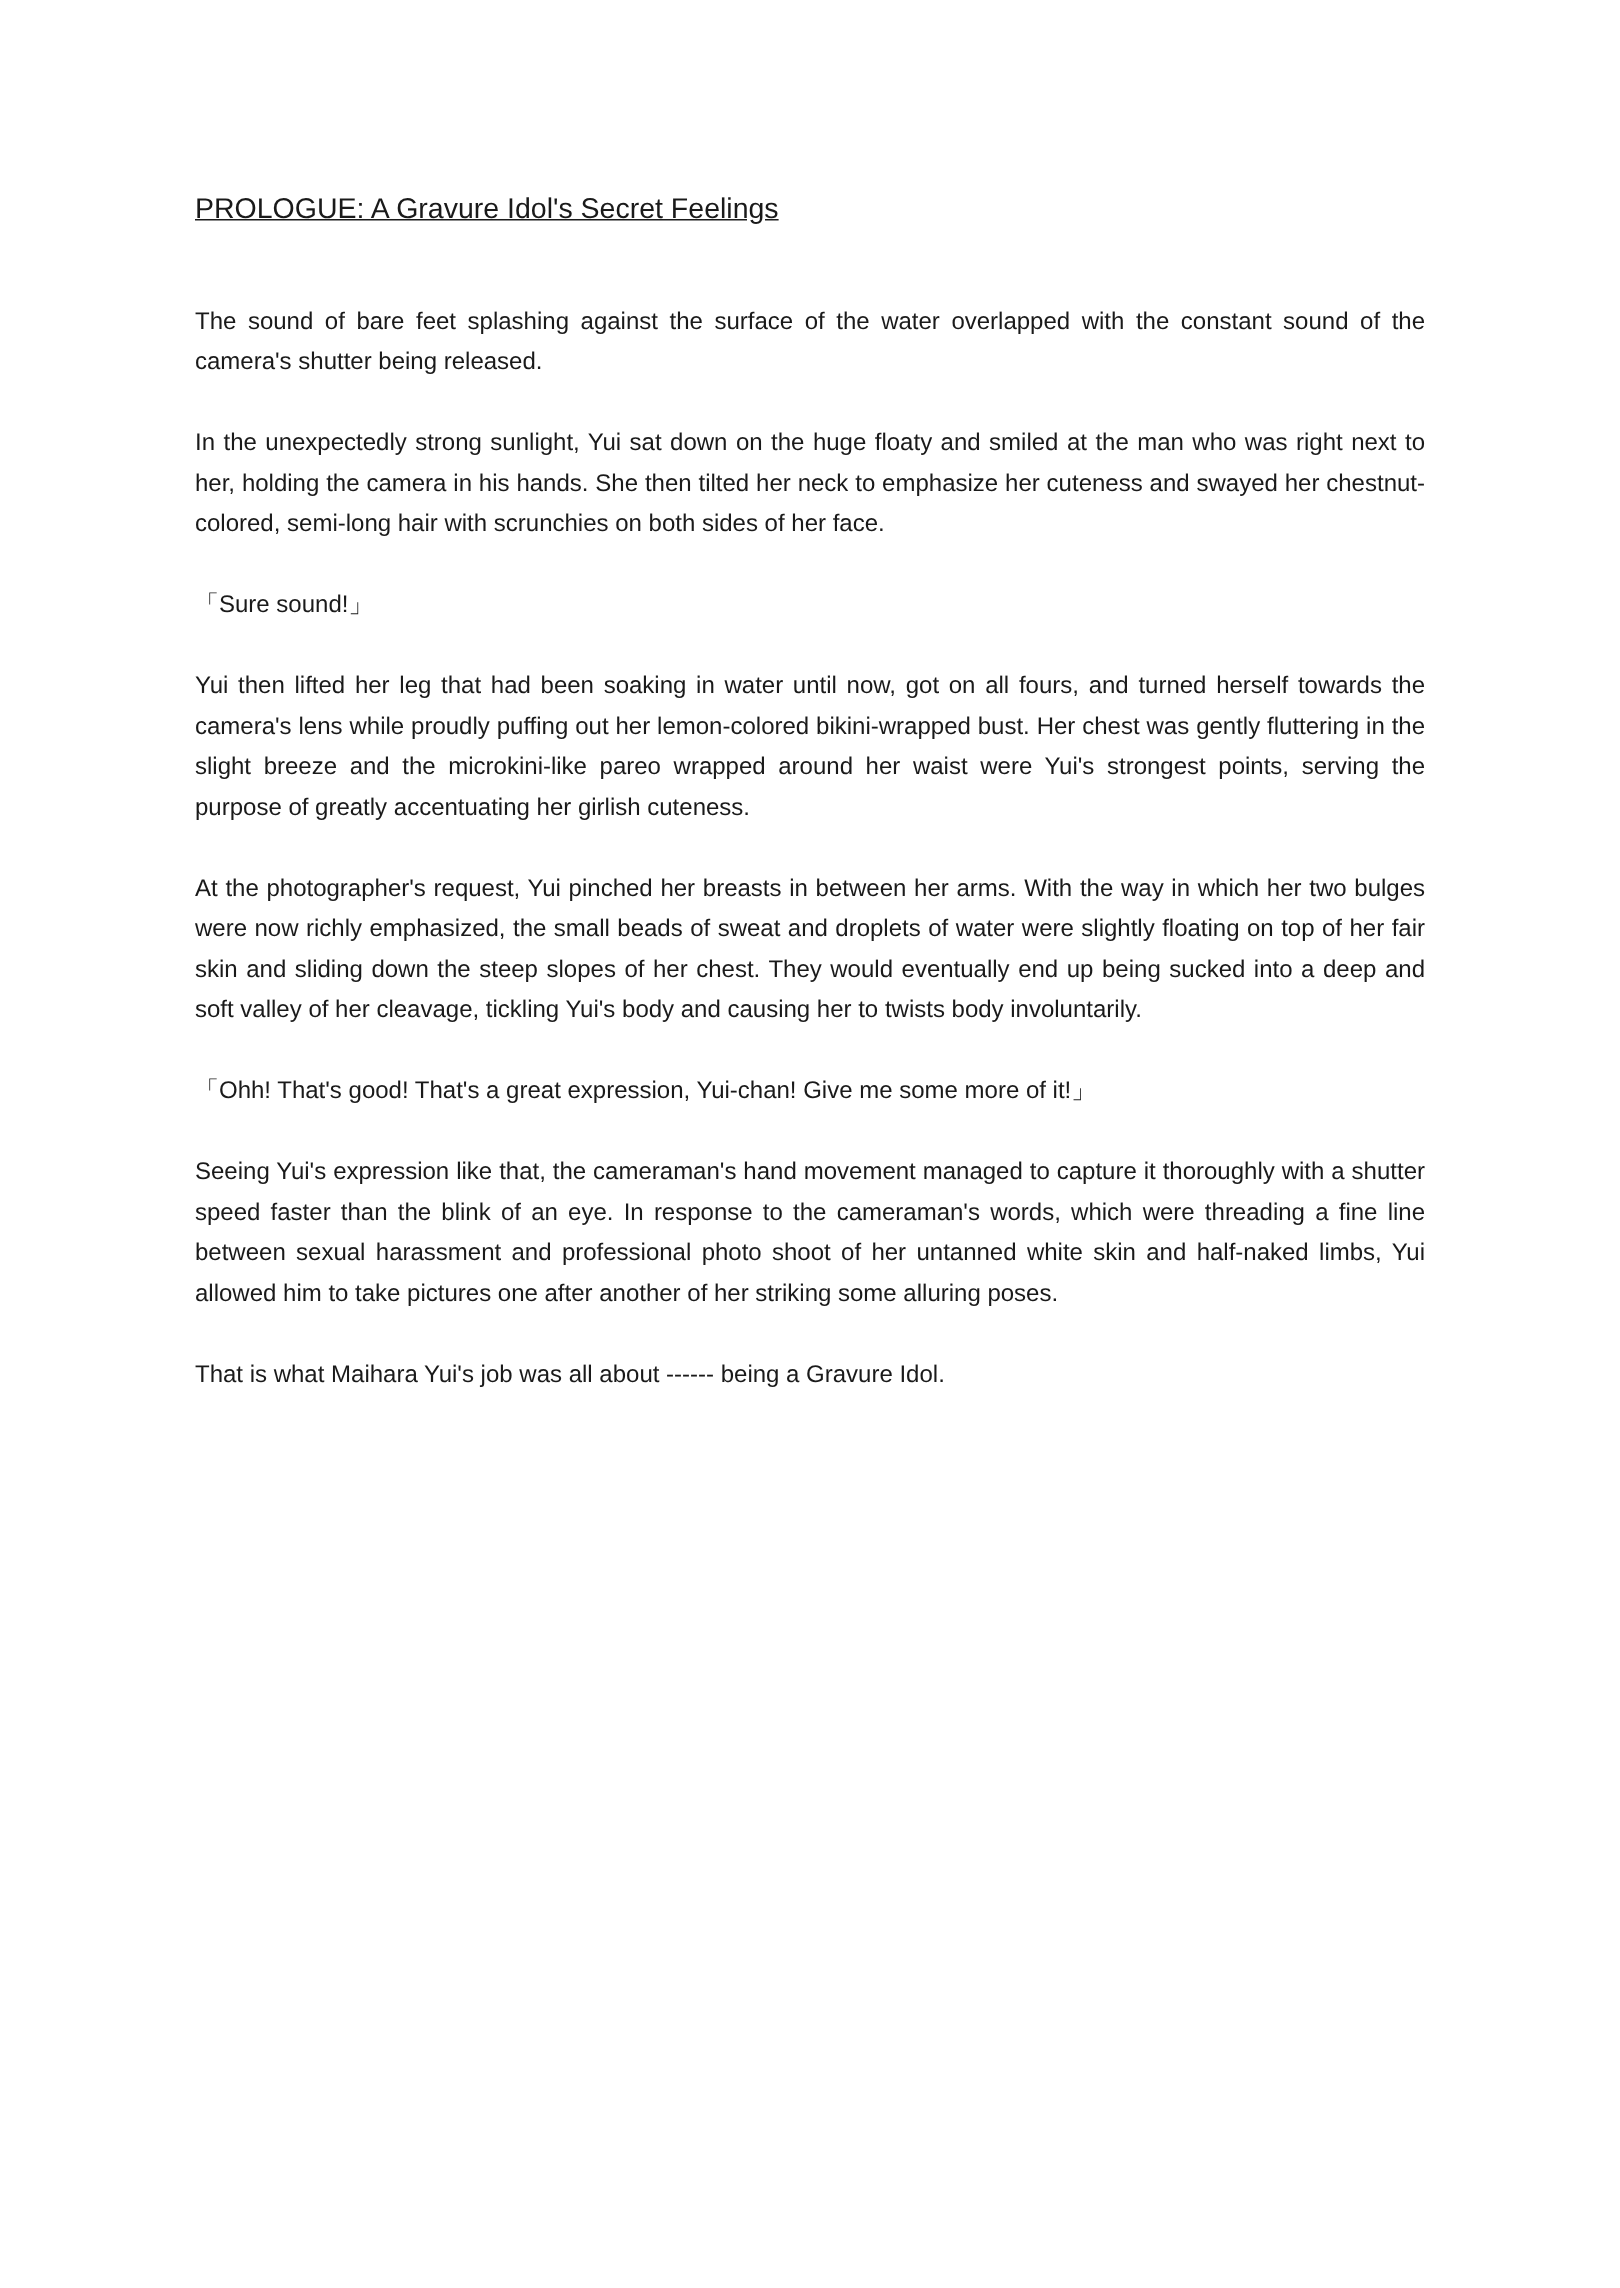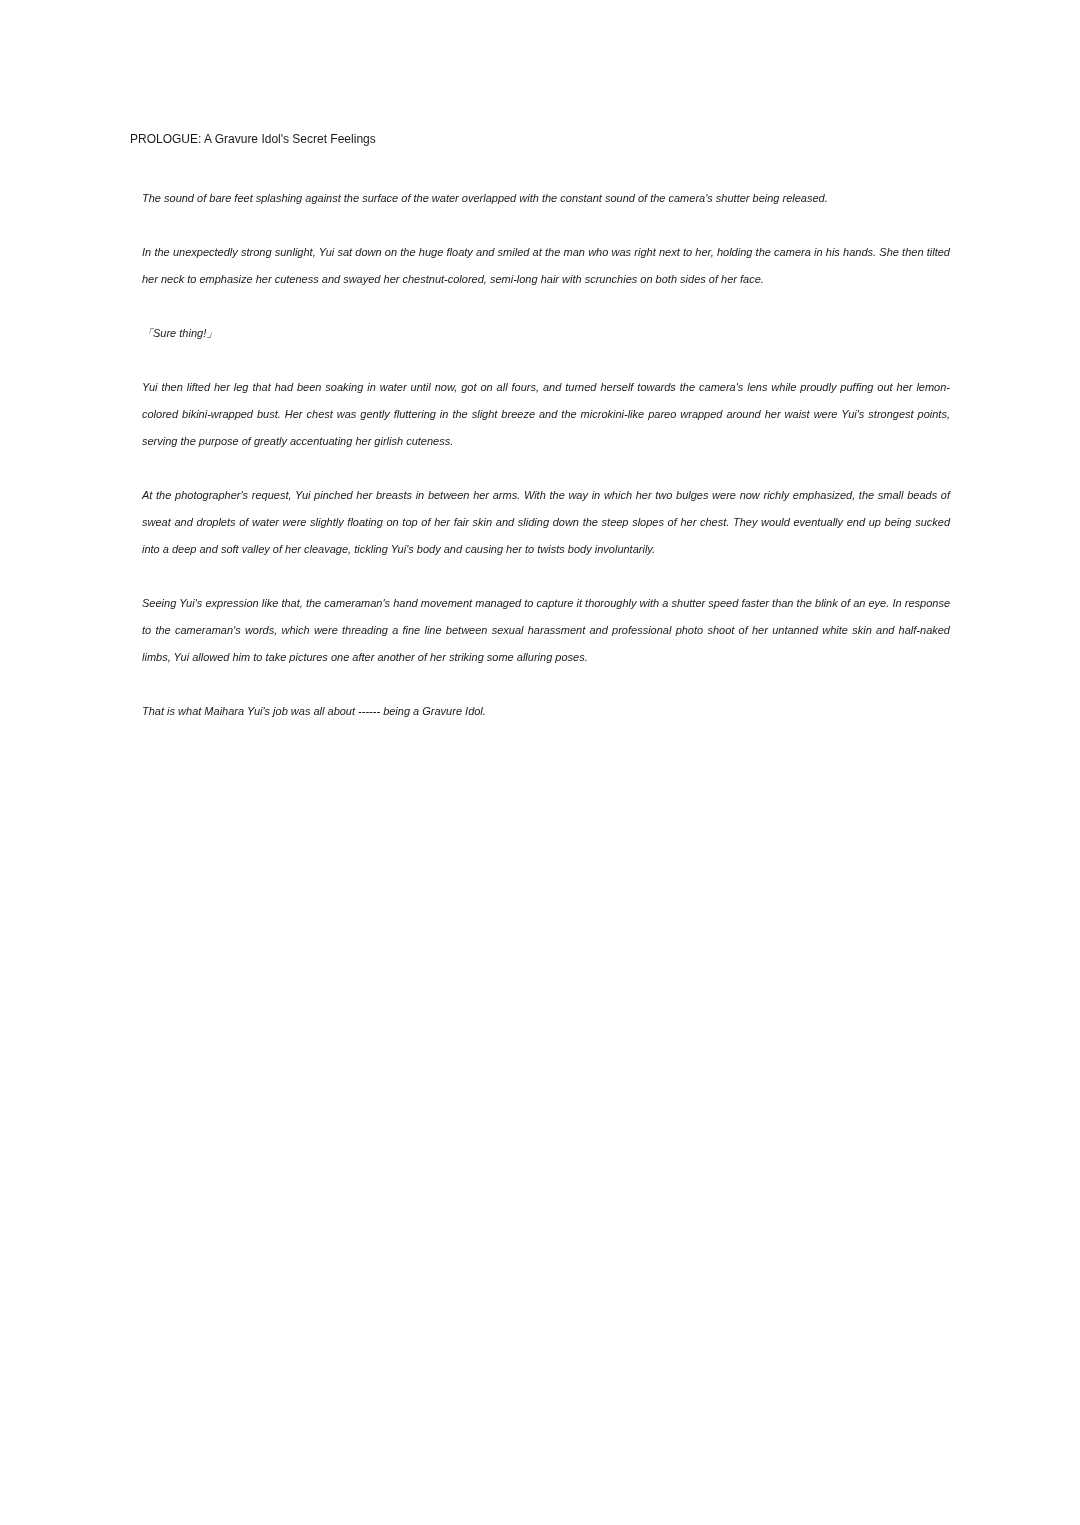--- a/index.html
+++ b/index.html
@@ -13,39 +13,40 @@
   .page {
     box-sizing: border-box;
     width: 1080px;
     height: 1525px;
     background: #ffffff;
     padding: 126px 130px 0 130px;
     font-family: "Liberation Sans", "DejaVu Sans", sans-serif;
     color: #1a1a1a;
   }
   .title {
-    font-size: 12px;
+    font-size: 19px;
     font-weight: 400;
     line-height: 27px;
-    margin: 0 0 32px 0;
+    margin: 0 0 48px 0;
     text-align: left;
+    text-decoration: underline;
   }
   .para {
-    font-size: 11px;
+    font-size: 16px;
     line-height: 27px;
-    margin: 0 0 27px 12px;
+    margin: 0 0 27px 0;
     text-align: justify;
-    font-style: italic;
   }
 </style>
 </head>
 <body>
 
 <div class="page">
   <h1 class="title">PROLOGUE: A Gravure Idol's Secret Feelings</h1>
   <p class="para">The sound of bare feet splashing against the surface of the water overlapped with the constant sound of the camera's shutter being released.</p>
   <p class="para">In the unexpectedly strong sunlight, Yui sat down on the huge floaty and smiled at the man who was right next to her, holding the camera in his hands. She then tilted her neck to emphasize her cuteness and swayed her chestnut-colored, semi-long hair with scrunchies on both sides of her face.</p>
-  <p class="para">「Sure thing!」</p>
+  <p class="para">「Sure sound!」</p>
   <p class="para">Yui then lifted her leg that had been soaking in water until now, got on all fours, and turned herself towards the camera's lens while proudly puffing out her lemon-colored bikini-wrapped bust. Her chest was gently fluttering in the slight breeze and the microkini-like pareo wrapped around her waist were Yui's strongest points, serving the purpose of greatly accentuating her girlish cuteness.</p>
   <p class="para">At the photographer's request, Yui pinched her breasts in between her arms. With the way in which her two bulges were now richly emphasized, the small beads of sweat and droplets of water were slightly floating on top of her fair skin and sliding down the steep slopes of her chest. They would eventually end up being sucked into a deep and soft valley of her cleavage, tickling Yui's body and causing her to twists body involuntarily.</p>
+  <p class="para">「Ohh! That's good! That's a great expression, Yui-chan! Give me some more of it!」</p>
   <p class="para">Seeing Yui's expression like that, the cameraman's hand movement managed to capture it thoroughly with a shutter speed faster than the blink of an eye. In response to the cameraman's words, which were threading a fine line between sexual harassment and professional photo shoot of her untanned white skin and half-naked limbs, Yui allowed him to take pictures one after another of her striking some alluring poses.</p>
   <p class="para">That is what Maihara Yui's job was all about ------ being a Gravure Idol.</p>
 </div>
 
 </body></html>

